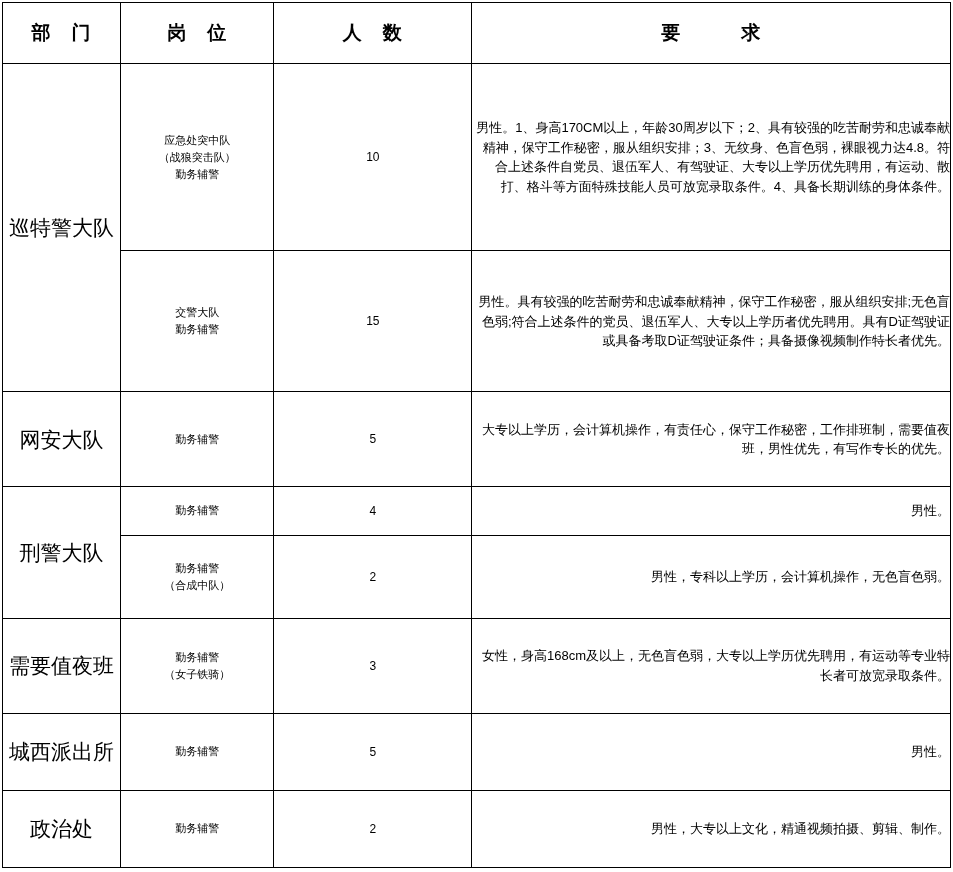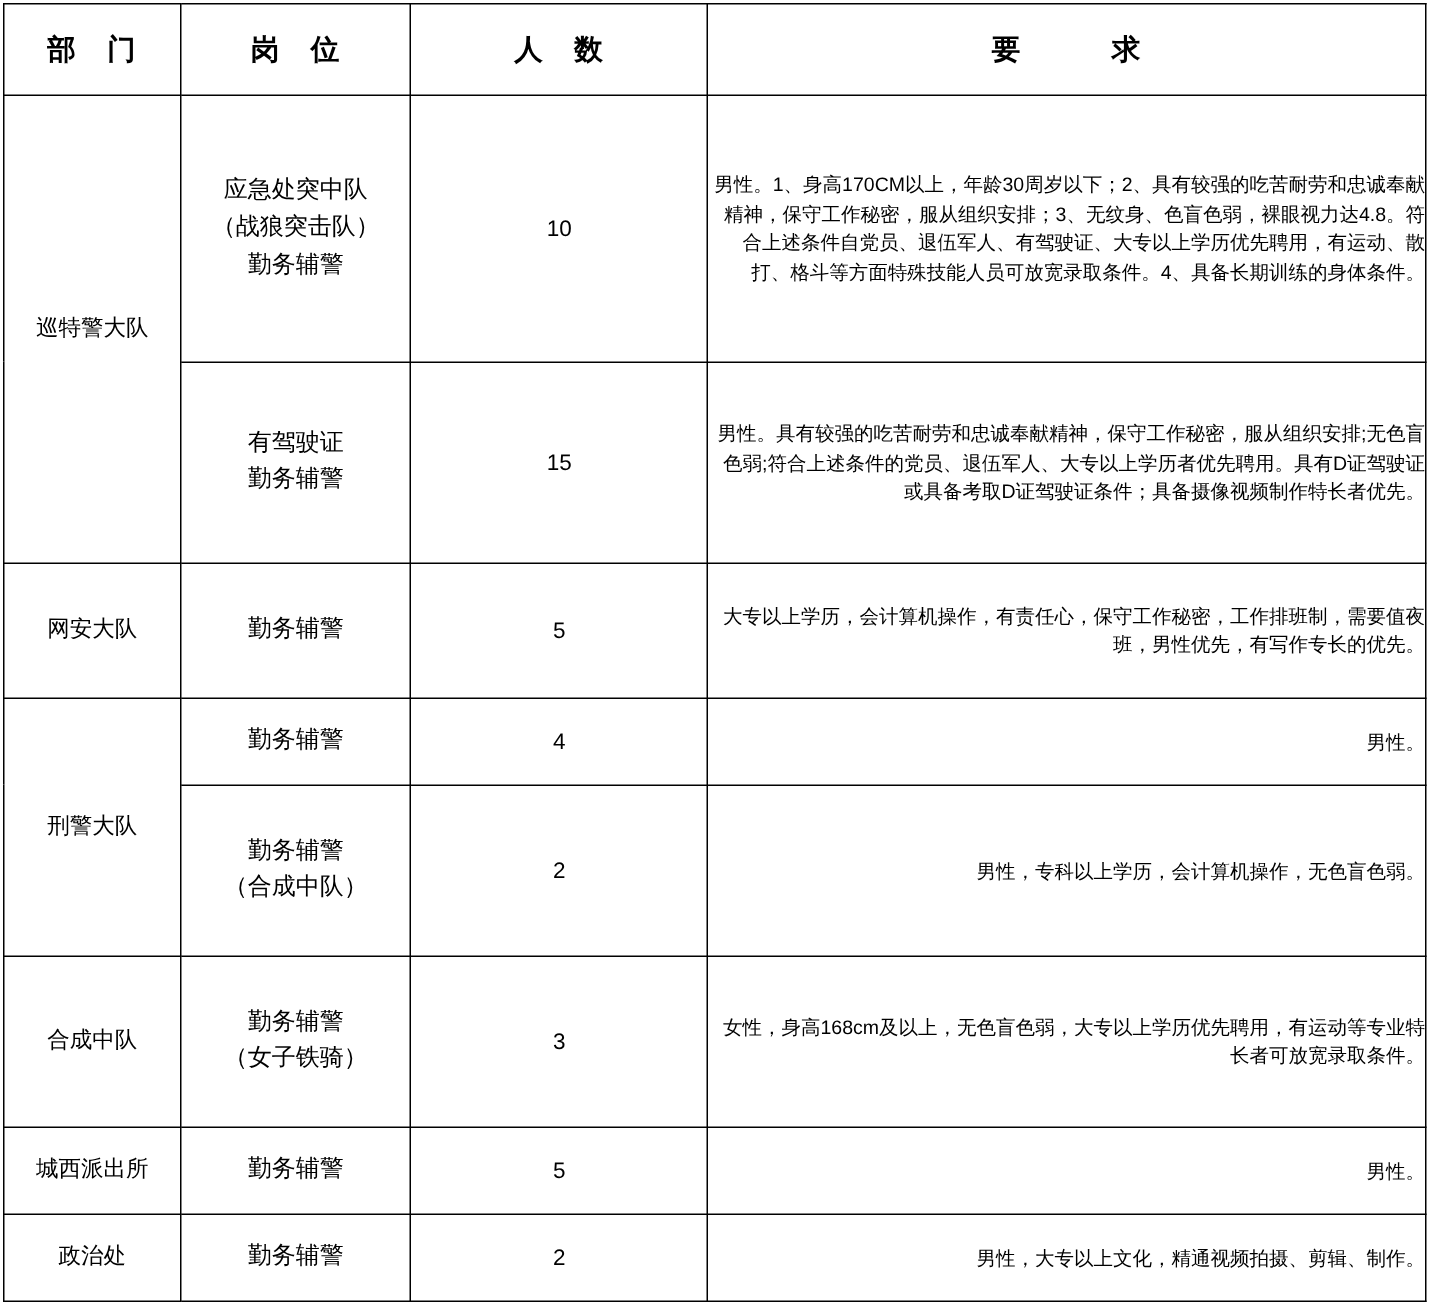--- a/index.html
+++ b/index.html
@@ -37,31 +37,31 @@
   col.c-req    { width: 478px; }
 
   th.head {
     font-size: 19px;
     font-weight: bold;
     text-align: center;
     letter-spacing: 1px;
     height: 60px;
   }
   td.dept {
-    font-size: 15px;
+    font-size: 21px;
     text-align: center;
     line-height: 1.5;
   }
   td.post {
-    font-size: 16px;
+    font-size: 11px;
     text-align: center;
     line-height: 1.55;
   }
   td.count {
-    font-size: 15px;
+    font-size: 12px;
     text-align: center;
   }
   td.req {
     font-size: 13px;
     line-height: 1.5;
     text-align: right;
     vertical-align: top;
     padding: 7px 6px 6px 6px;
     word-break: break-all;
   }
@@ -98,21 +98,21 @@
           <td class="post">
             <span class="nowrap-line">应急处突中队</span>
             <span class="nowrap-line">（战狼突击队）</span>
             <span class="nowrap-line">勤务辅警</span>
           </td>
           <td class="count">10</td>
           <td class="req">男性。1、身高170CM以上，年龄30周岁以下；2、具有较强的吃苦耐劳和忠诚奉献精神，保守工作秘密，服从组织安排；3、无纹身、色盲色弱，裸眼视力达4.8。符合上述条件自党员、退伍军人、有驾驶证、大专以上学历优先聘用，有运动、散打、格斗等方面特殊技能人员可放宽录取条件。4、具备长期训练的身体条件。</td>
         </tr>
         <tr>
           <td class="post">
-            <span class="nowrap-line">有驾驶证</span>
+            <span class="nowrap-line">交警大队</span>
             <span class="nowrap-line">勤务辅警</span>
           </td>
           <td class="count">15</td>
           <td class="req">男性。具有较强的吃苦耐劳和忠诚奉献精神，保守工作秘密，服从组织安排;无色盲色弱;符合上述条件的党员、退伍军人、大专以上学历者优先聘用。具有D证驾驶证或具备考取D证驾驶证条件；具备摄像视频制作特长者优先。</td>
         </tr>
         <tr>
           <td class="dept">网安大队</td>
           <td class="post">
             <span class="nowrap-line">勤务辅警</span>
           </td>
@@ -129,21 +129,21 @@
         </tr>
         <tr>
           <td class="post">
             <span class="nowrap-line">勤务辅警</span>
             <span class="nowrap-line">（合成中队）</span>
           </td>
           <td class="count">2</td>
           <td class="req mid">男性，专科以上学历，会计算机操作，无色盲色弱。</td>
         </tr>
         <tr>
-          <td class="dept">合成中队</td>
+          <td class="dept">需要值夜班</td>
           <td class="post">
             <span class="nowrap-line">勤务辅警</span>
             <span class="nowrap-line">（女子铁骑）</span>
           </td>
           <td class="count">3</td>
           <td class="req mid">女性，身高168cm及以上，无色盲色弱，大专以上学历优先聘用，有运动等专业特长者可放宽录取条件。</td>
         </tr>
         <tr>
           <td class="dept">城西派出所</td>
           <td class="post">

